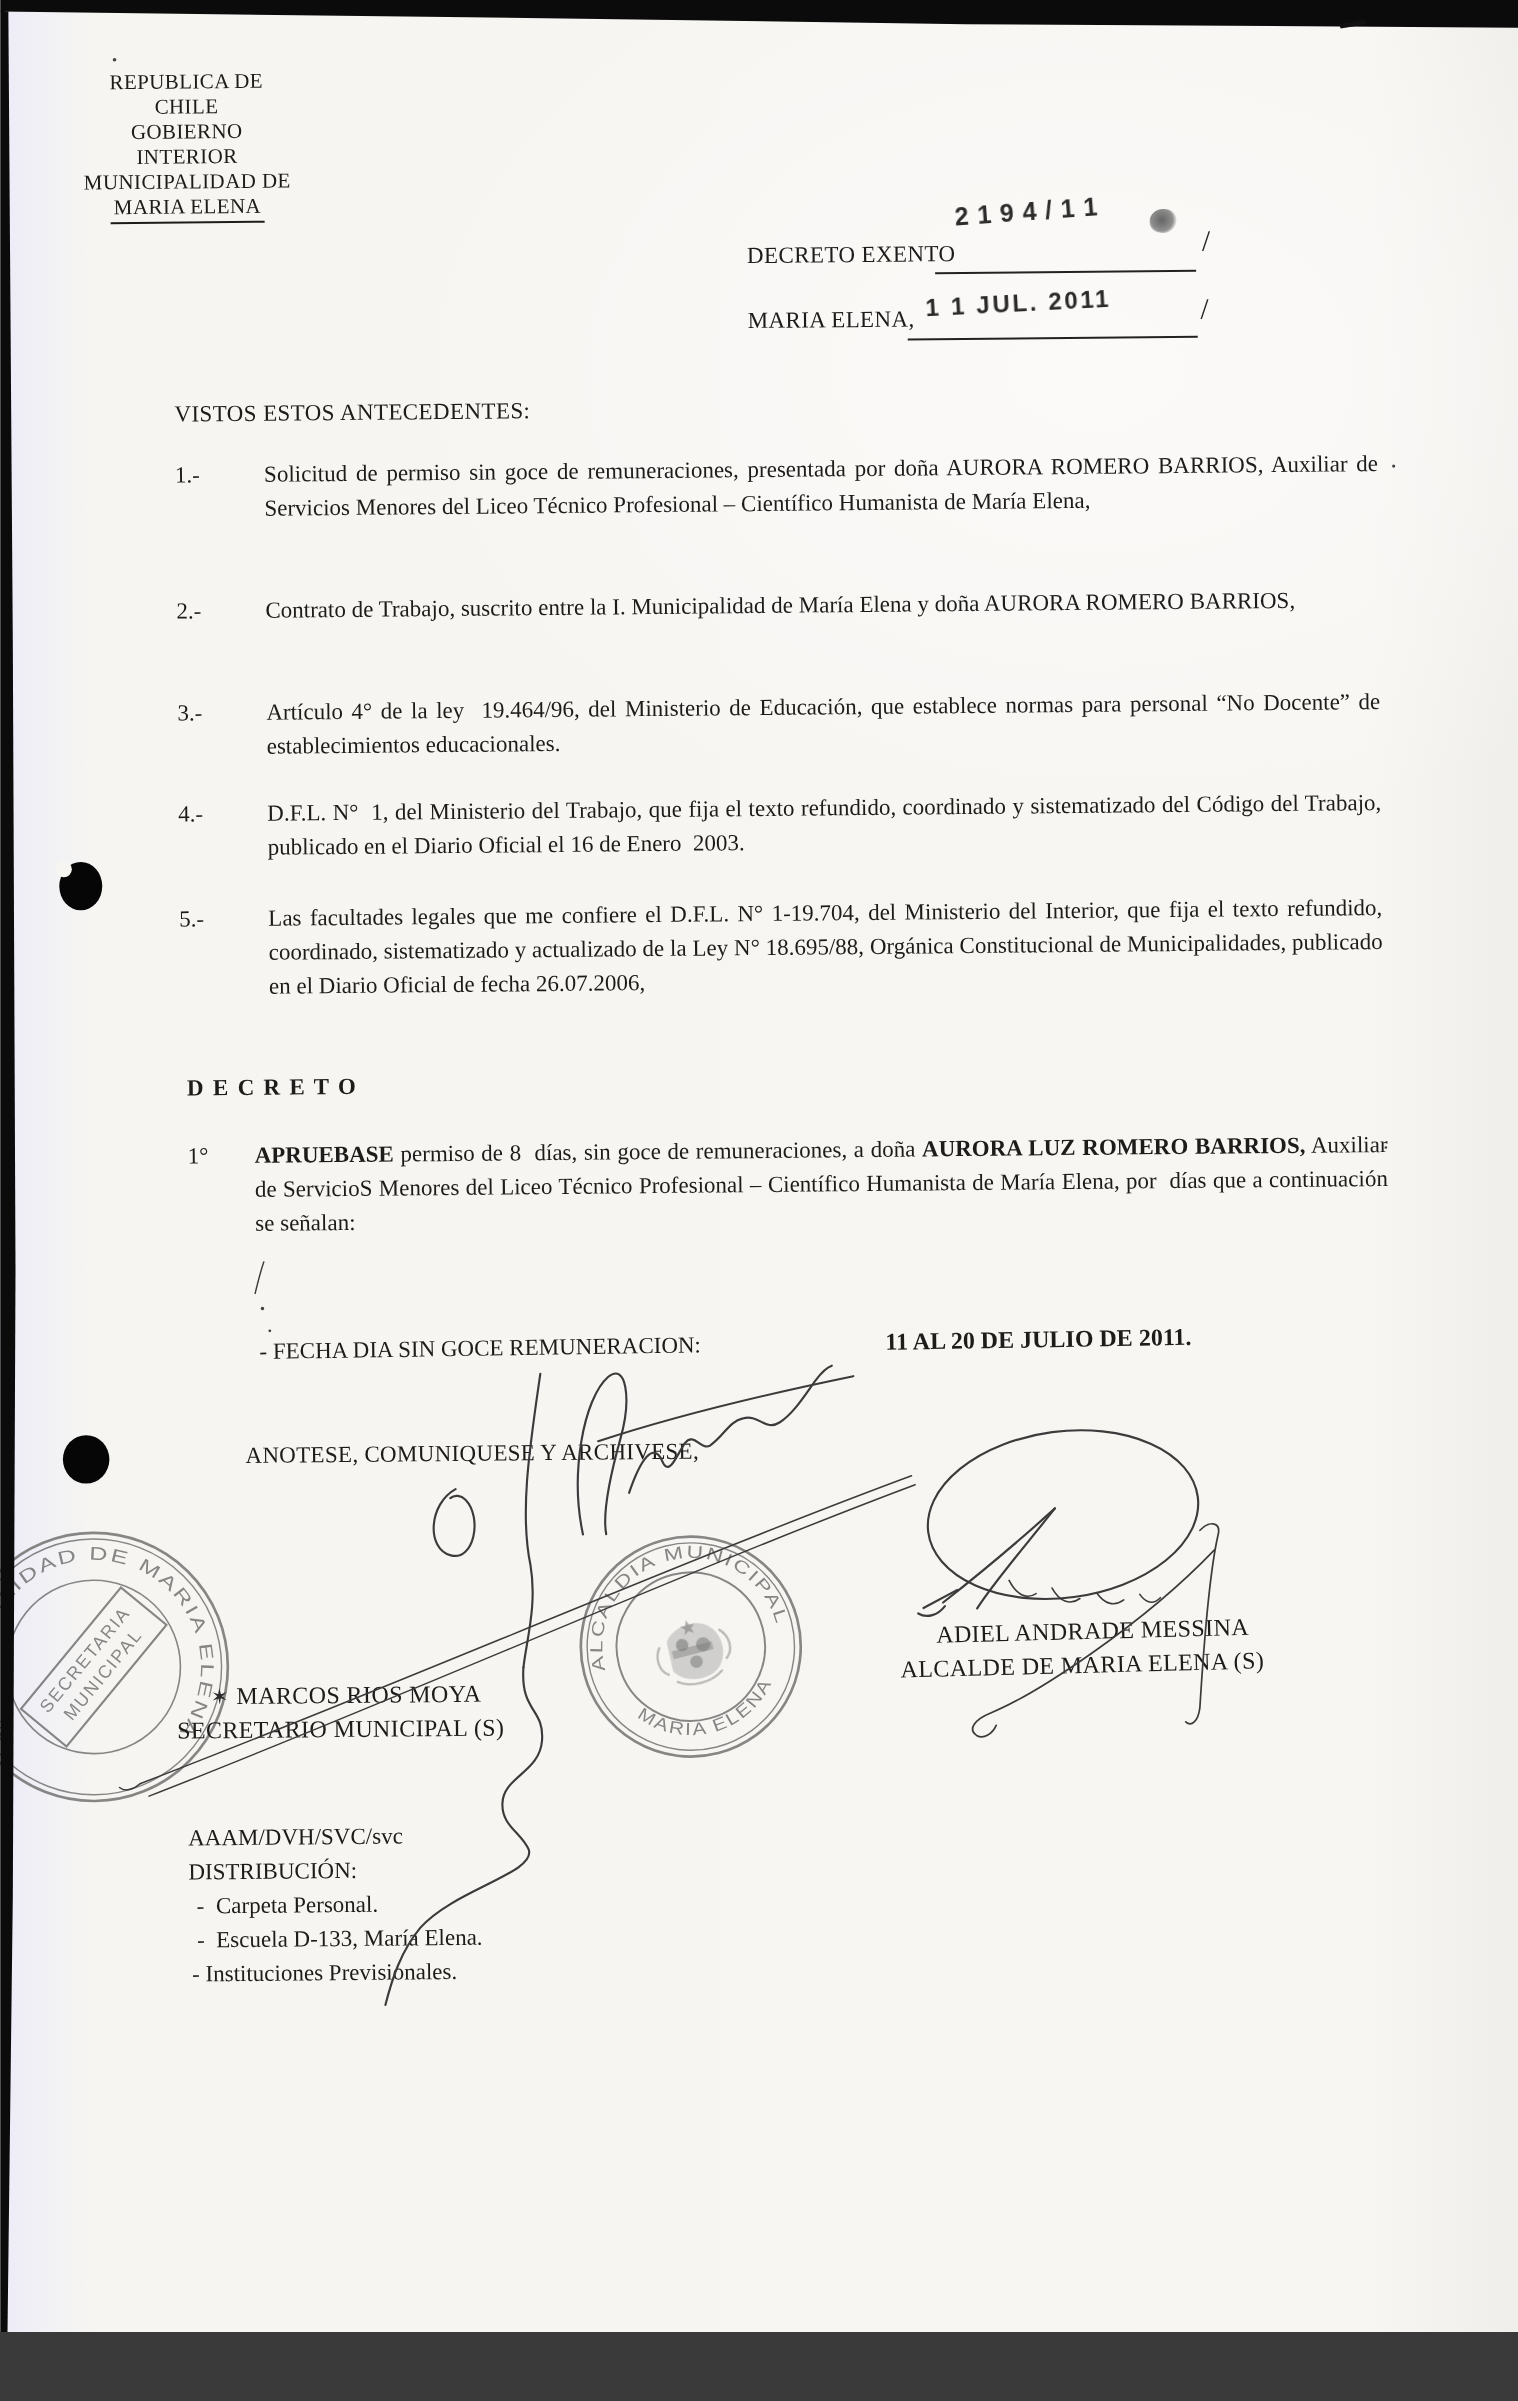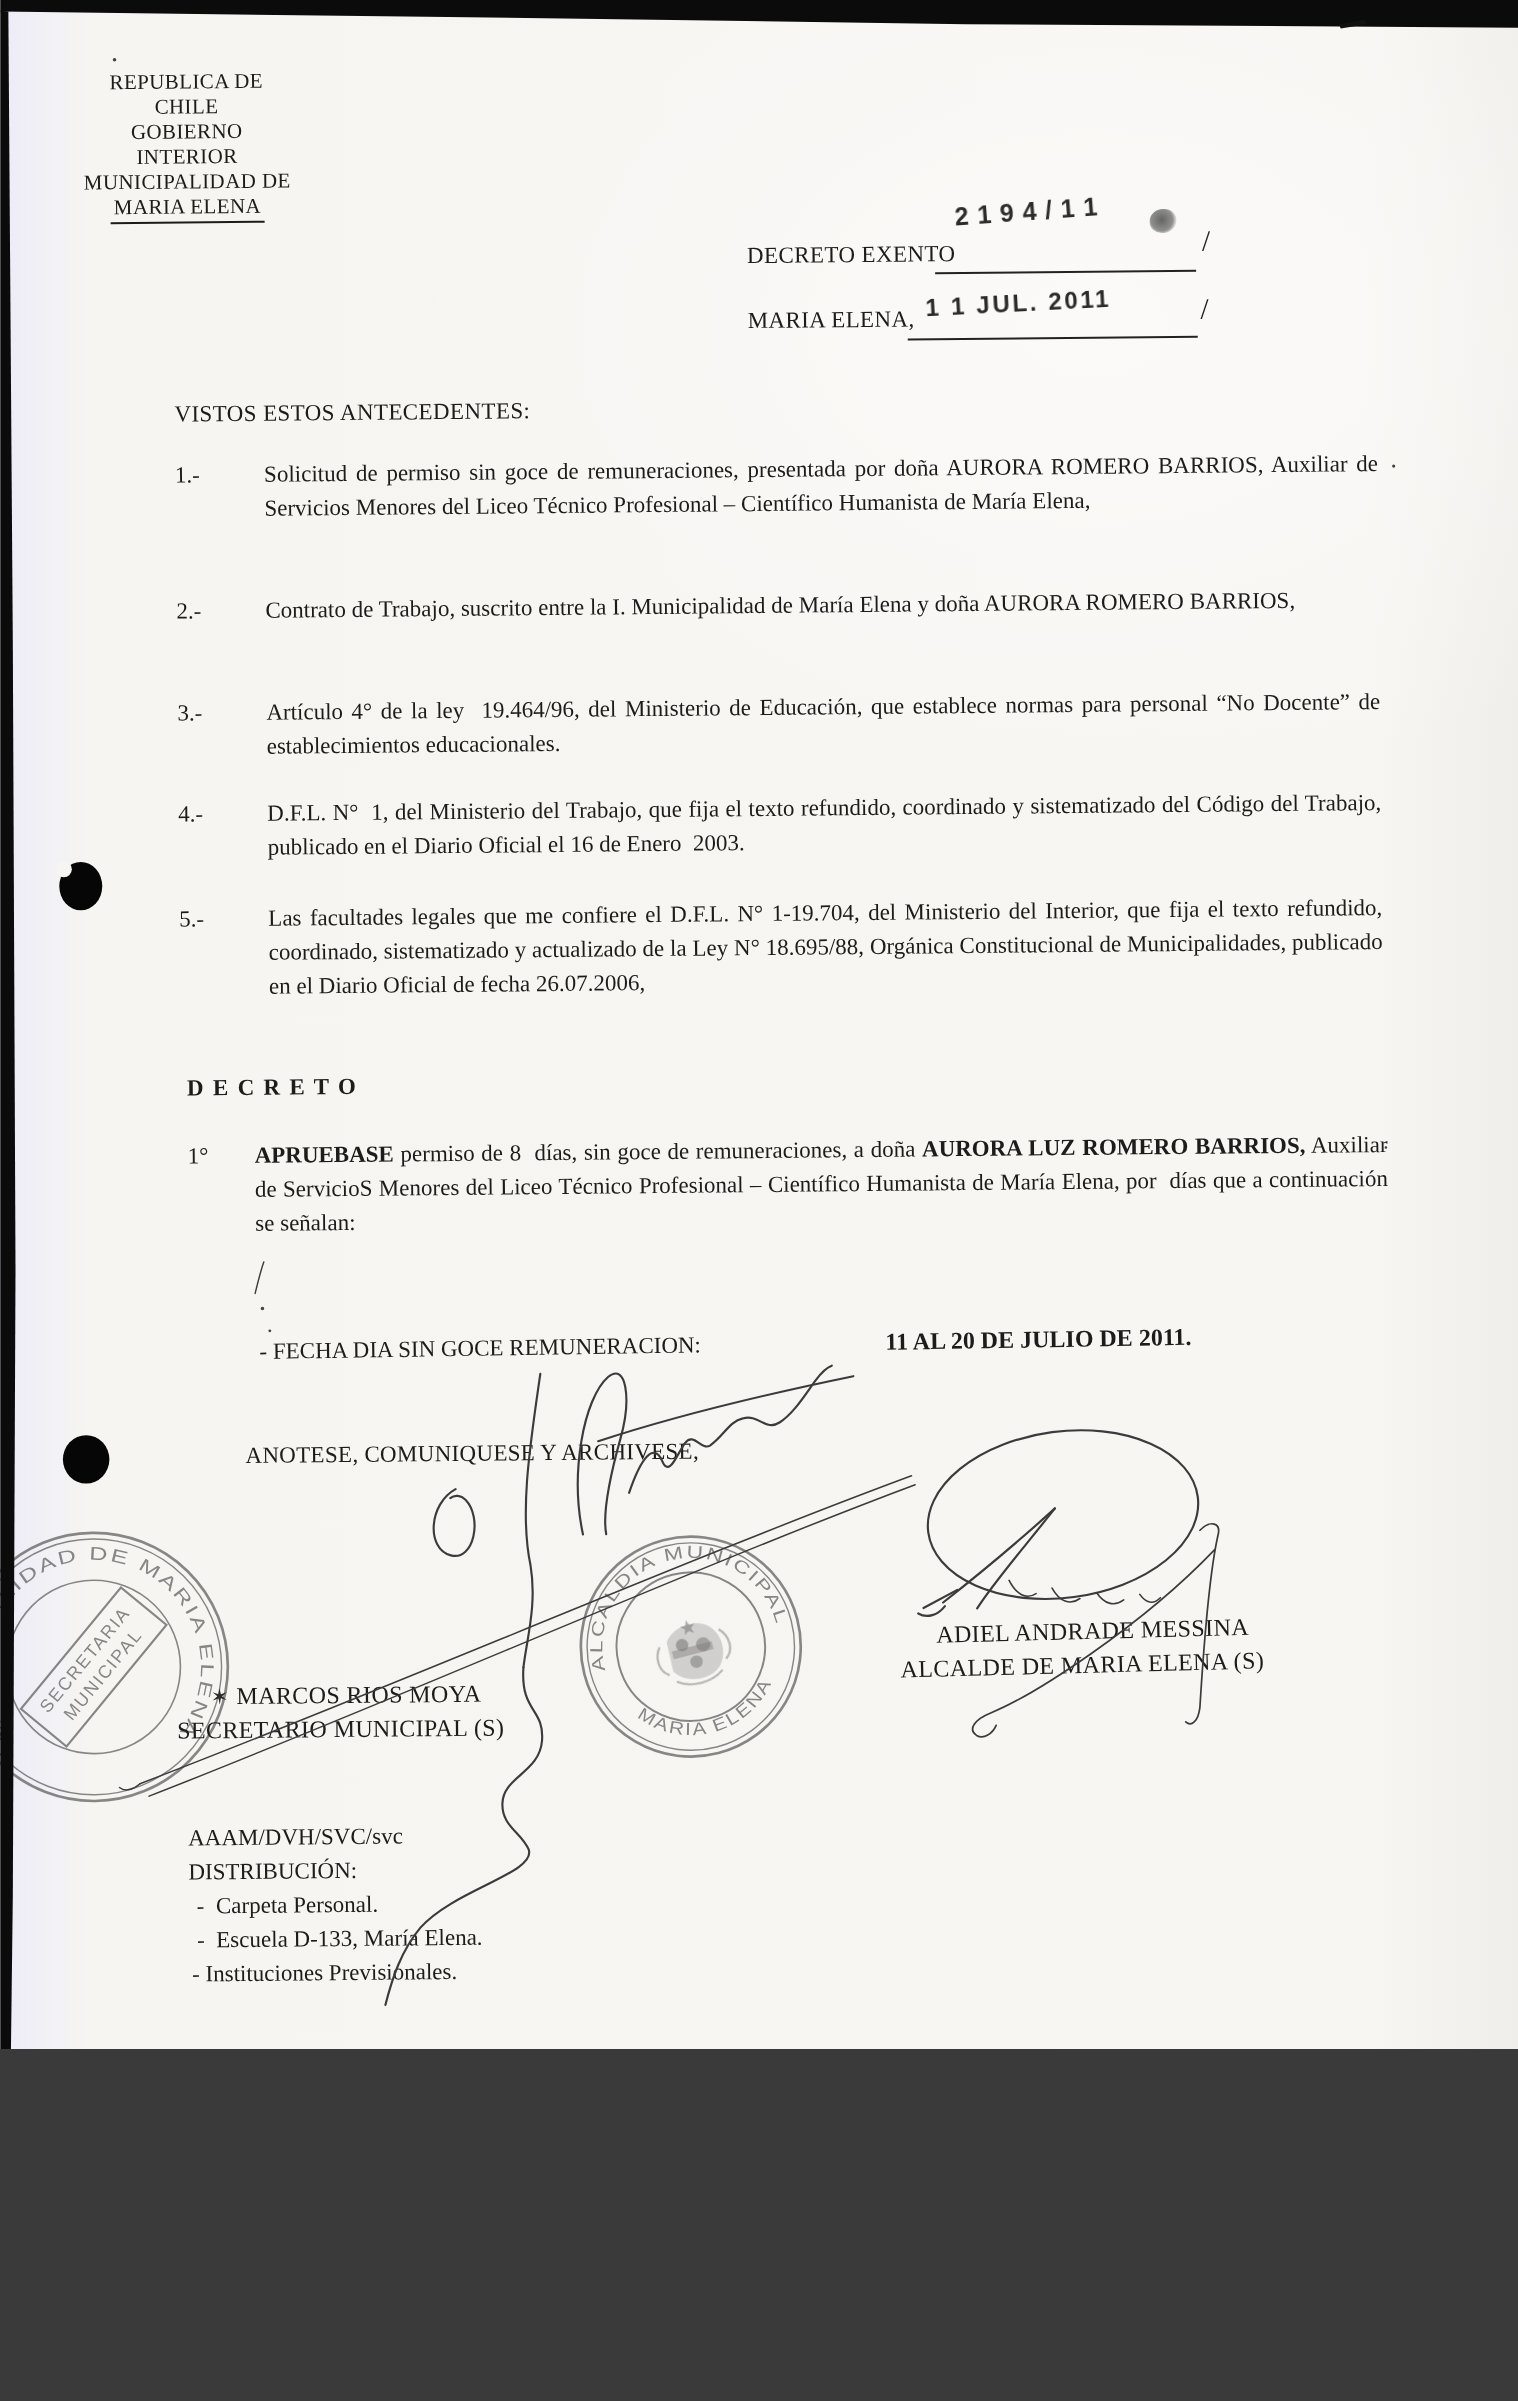--- a/index.html
+++ b/index.html
@@ -1,16 +1,16 @@
 <!DOCTYPE html>
 <html style="font-size:14.3px"><head>
 <meta charset="utf-8">
 <style>
   html,body{margin:0;padding:0;background:#3a3a3a;}
-  .page{position:relative;width:1519px;height:2049px;overflow:hidden;
+  .page{position:relative;width:1519px;height:2332px;overflow:hidden;
     background:
       radial-gradient(1163px 805px at 72% 16%, #fbfaf8 0%, rgba(251,250,248,0) 60%),
       linear-gradient(90deg,#edecf8 0%, #f6f5f2 6%, #f7f6f3 90%, #efeeeb 100%);
     font-family:"Liberation Serif","DejaVu Serif",serif;color:#1d1c1a;}
   .abs{position:absolute;}
   .tilt{position:absolute;inset:0;transform:rotate(-0.55deg);transform-origin:759px 1198px;}
   .t{white-space:pre-wrap;}
   .jus{text-align:justify;hyphens:none;}
   .letterhead{left:86px;top:64px;width:222px;text-align:center;font-size:21px;line-height:25px;letter-spacing:0.4px;}
   .lh2{word-spacing:6.3px;}

